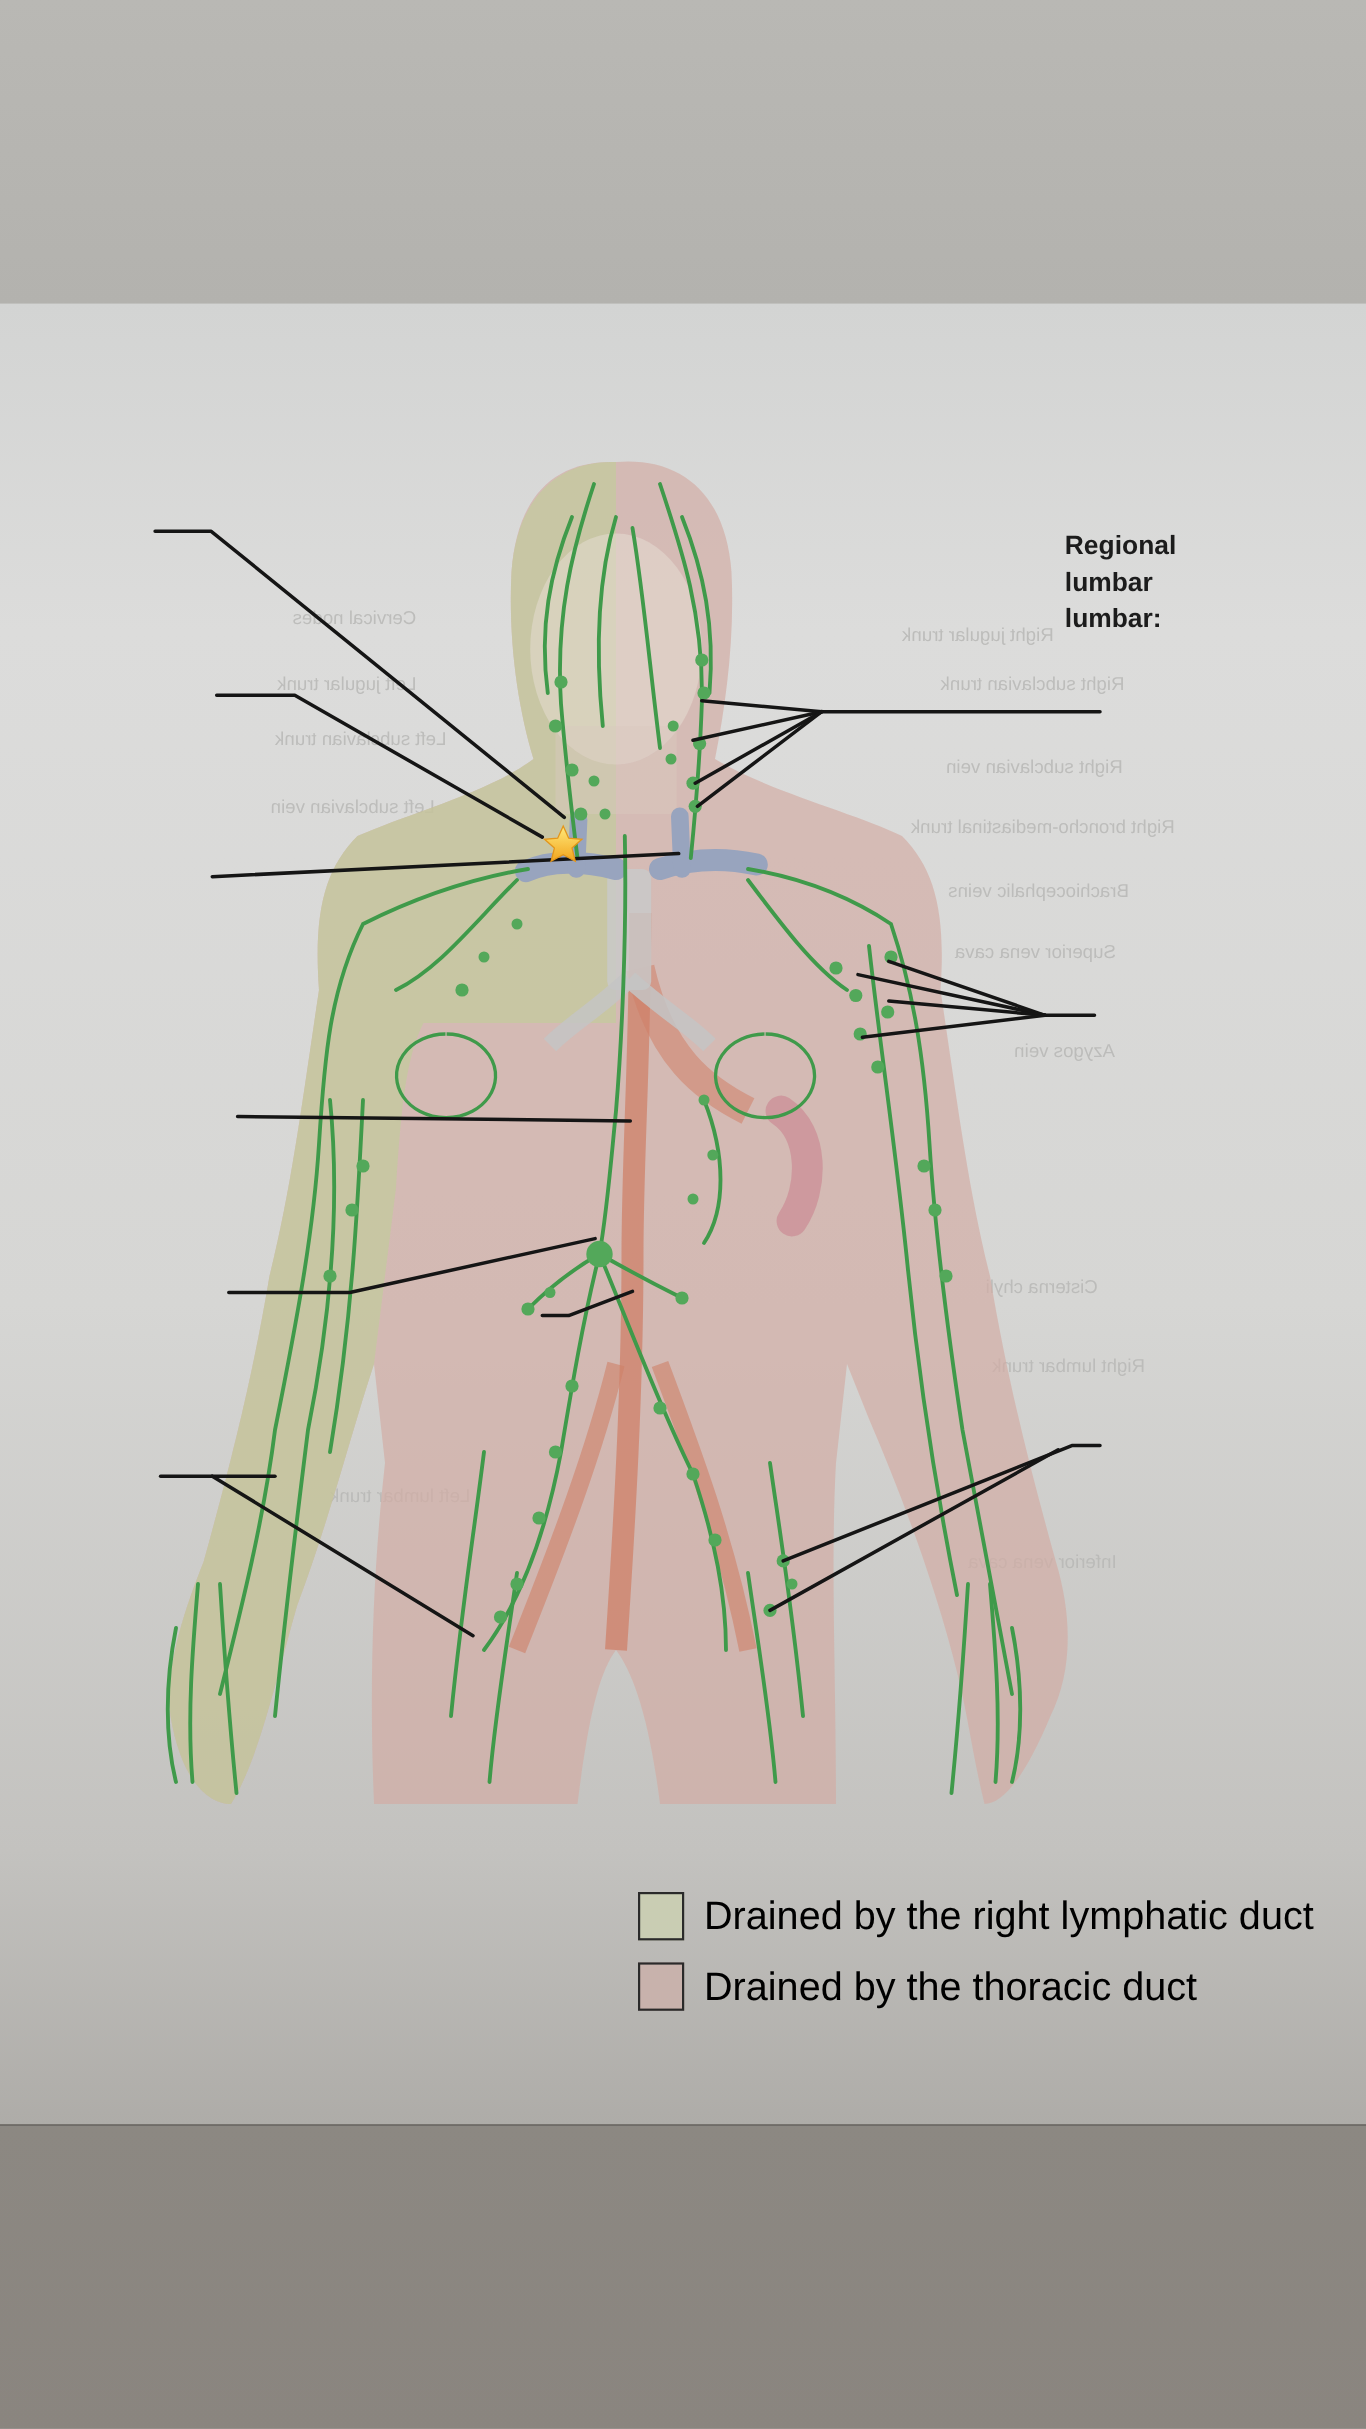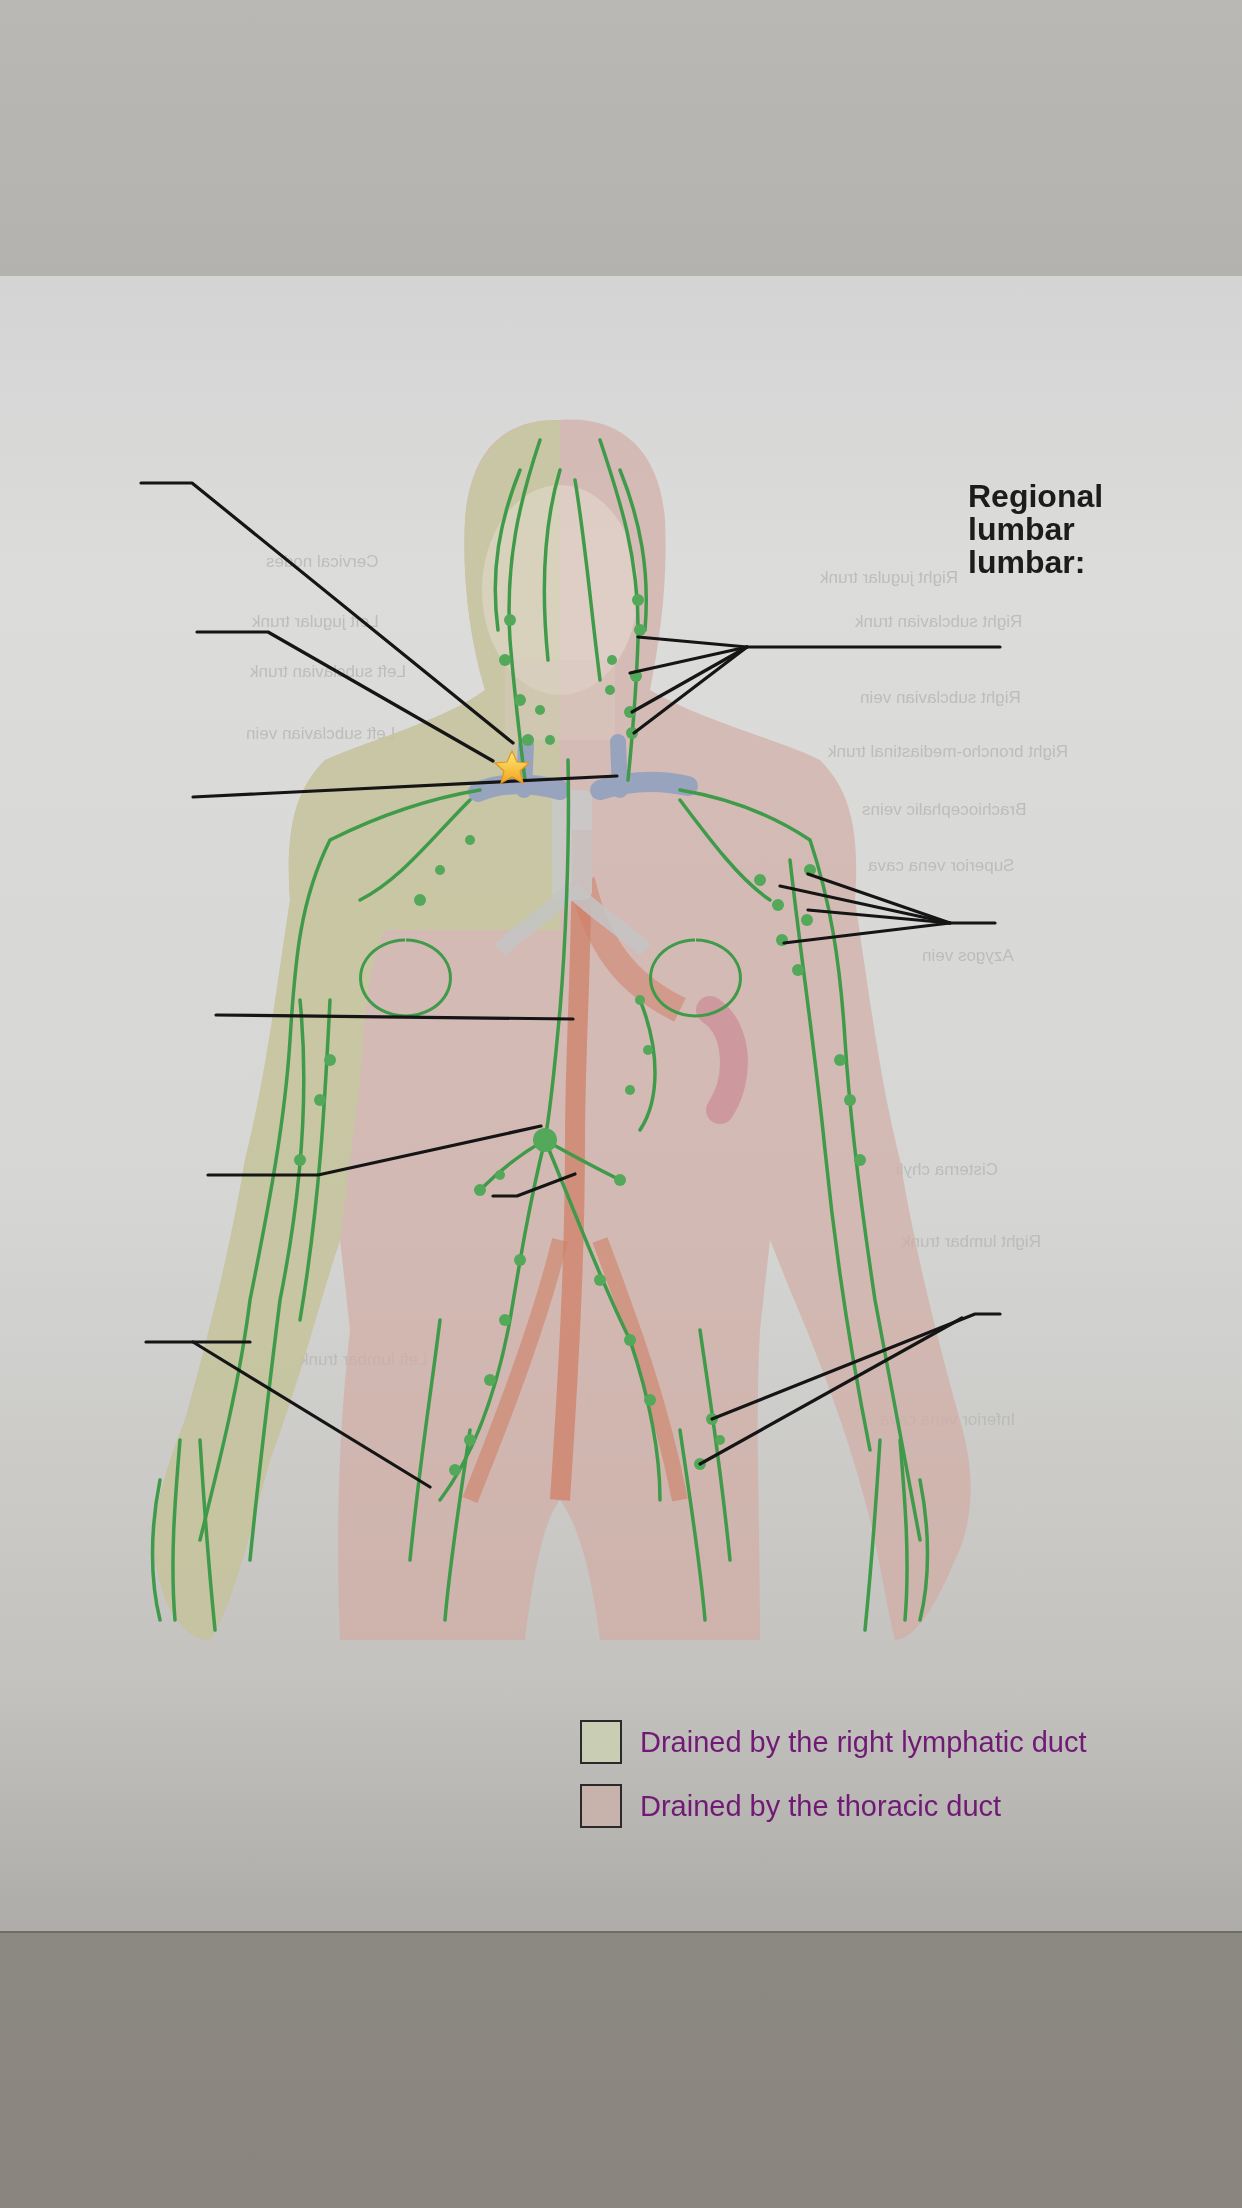--- a/index.html
+++ b/index.html
@@ -18,27 +18,27 @@
   }
   .band-bottom {
     position:absolute; left:0; top:1931px; width:1242px; height:277px;
     background:linear-gradient(#8c8882,#8a857f);
     border-top:2px solid #6f6c68;
   }
   svg.figure { position:absolute; left:0; top:0; }
   .heading {
     position:absolute; left:968px; top:480px;
     font-family:"Liberation Sans", sans-serif; font-weight:bold;
-    font-size:32px; line-height:33px; color:#1c1c1c;
+    font-size:24px; line-height:33px; color:#1c1c1c;
   }
   .heading span { display:block; }
   .legend { position:absolute; left:580px; top:1710px; }
   .legend-row { display:flex; align-items:center; height:64px; }
   .swatch { width:42px; height:44px; border:2px solid #2a2a2a; box-sizing:border-box; margin-right:18px; }
-  .legend-label { font-size:29px; color:#701a75; }
+  .legend-label { font-size:36px; color:#000000; }
   .ghost {
     position:absolute; color:#b8b8b6; font-size:17px; transform:scaleX(-1); white-space:nowrap; opacity:.85;
   }
 </style>
 </head>
 <body>
 
 <div class="band-top"></div>
 <div class="page"></div>
 <div class="band-bottom"></div>

